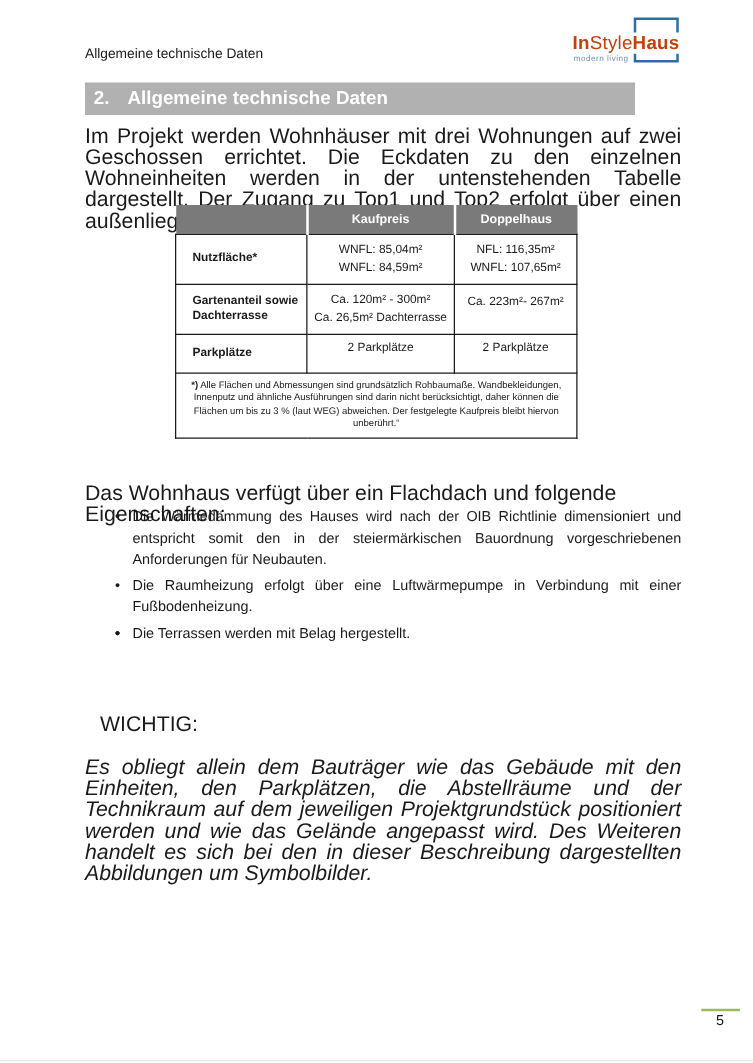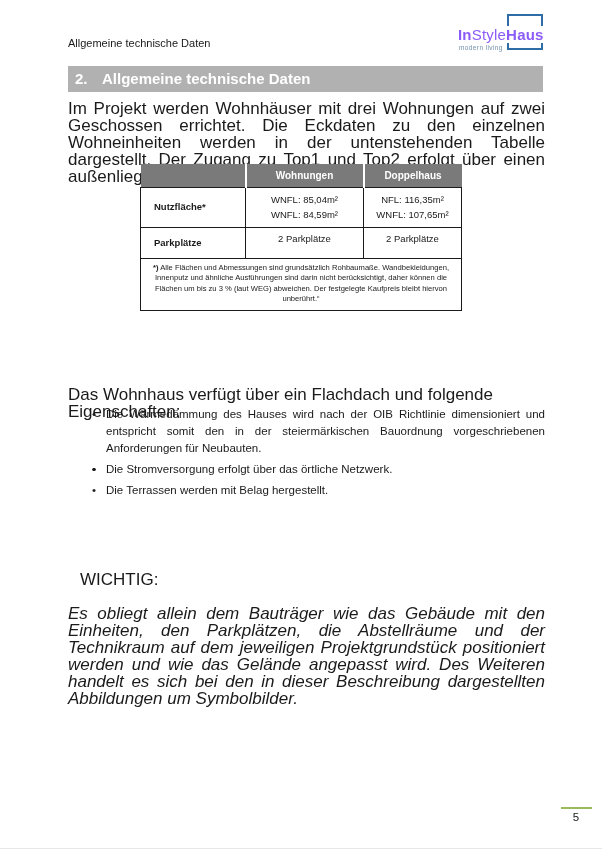--- a/index.html
+++ b/index.html
@@ -22,33 +22,33 @@
   
   .logo { position: absolute; left: 457px; top: 12px; width: 86px; height: 46px; }
   .logo-frame {
     position: absolute; top: 2px; right: 0;
     width: 36px; height: 36px;
     border: 2px solid #2e6ca5;
   }
   .logo-text {
     position: absolute; left: 0; top: 14px;
     background: #fff; padding: 0 1px;
-    font-size: 15px; color: #8b5cf6; white-space: nowrap;
+    font-size: 15px; color: #c2410c; white-space: nowrap;
     letter-spacing: 0.2px;
   }
   .logo-text .bold { font-weight: bold; }
   .logo-tagline {
     position: absolute; left: 2px; top: 32px;
     font-size: 6.5px; color: #7291ad; letter-spacing: 0.4px;
   }
 
   
   .section-bar {
     position: absolute; left: 68px; top: 66px;
-    width: 475px; height: 26px;
+    width: 440px; height: 26px;
     background: #b1b1b1;
     color: #ffffff; font-weight: bold; font-size: 15px;
     line-height: 26px;
   }
   .section-number { display: inline-block; margin-left: 7px; width: 27px; }
 
   
   .para {
     position: absolute; left: 68px; width: 477px;
     font-size: 17px; line-height: 17px;
@@ -145,54 +145,64 @@
 
   <table class="tech-table">
     <colgroup>
         <col style="width:105px">
         <col style="width:118px">
         <col style="width:98px">
       </colgroup>
     <thead>
       <tr>
         <th></th>
-        <th>Wohnungen</th>
+        <th>Kaufpreis</th>
         <th>Doppelhaus</th>
       </tr>
     </thead>
     <tbody>
       <tr class="row-nutz">
         <td class="label-cell">Nutzfläche*</td>
         <td class="value-cell">
           <div class="cell-line">WNFL: 85,04m²</div>
           <div class="cell-line">WNFL: 84,59m²</div>
         </td>
         <td class="value-cell">
           <div class="cell-line">NFL: 116,35m²</div>
           <div class="cell-line">WNFL: 107,65m²</div>
         </td>
       </tr>
+      <tr class="row-garten">
+        <td class="label-cell">Gartenanteil sowie Dachterrasse</td>
+        <td class="value-cell">
+          <div class="cell-line">Ca. 120m² - 300m²</div>
+          <div class="cell-line">Ca. 26,5m² Dachterrasse</div>
+        </td>
+        <td class="value-cell v-top">
+          <div class="cell-line">Ca. 223m²- 267m²</div>
+        </td>
+      </tr>
       <tr class="row-park">
         <td class="label-cell">Parkplätze</td>
         <td class="value-cell">2 Parkplätze</td>
         <td class="value-cell">2 Parkplätze</td>
       </tr>
       <tr>
         <td class="footnote-cell" colspan="3"><span class="marker">*)</span><span> Alle Flächen und Abmessungen sind grundsätzlich Rohbaumaße. Wandbekleidungen, Innenputz und ähnliche Ausführungen sind darin nicht berücksichtigt, daher können die Flächen um bis zu 3 % (laut WEG) abweichen. Der festgelegte Kaufpreis bleibt hiervon unberührt.“</span></td>
       </tr>
     </tbody>
   </table>
 
   <p class="para" id="features-lead">Das Wohnhaus verfügt über ein Flachdach und folgende Eigenschaften:</p>
 
   <ul class="features-list">
     <li><span class="bullet">•</span><span>Die Wärmedämmung des Hauses wird nach der OIB Richtlinie dimensioniert und entspricht somit den in der steiermärkischen Bauordnung vorgeschriebenen Anforderungen für Neubauten.</span></li>
+    <li><span class="bullet">•</span><span>Die Raumheizung erfolgt über eine Luftwärmepumpe in Verbindung mit einer Fußbodenheizung.</span></li>
     <li><span class="bullet">•</span></li>
     <li><span class="bullet">•</span></li>
-    <li><span class="bullet">•</span><span>Die Stromversorgung erfolgt über das örtliche Netzwerk.</span></li>
     <li><span class="bullet">•</span><span>Die Terrassen werden mit Belag hergestellt.</span></li>
   </ul>
 
   <p class="para" id="wichtig">WICHTIG:</p>
   <p class="para" id="important-text">Es obliegt allein dem Bauträger wie das Gebäude mit den Einheiten, den Parkplätzen, die Abstellräume und der Technikraum auf dem jeweiligen Projektgrundstück positioniert werden und wie das Gelände angepasst wird. Des Weiteren handelt es sich bei den in dieser Beschreibung dargestellten Abbildungen um Symbolbilder.</p>
 
   <div class="footer-accent-line"></div>
   <div class="page-number">5</div>
   <div class="bottom-edge"></div>
 

